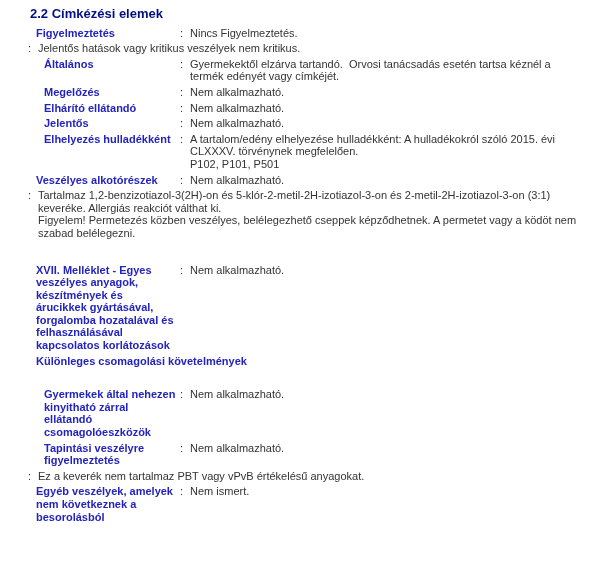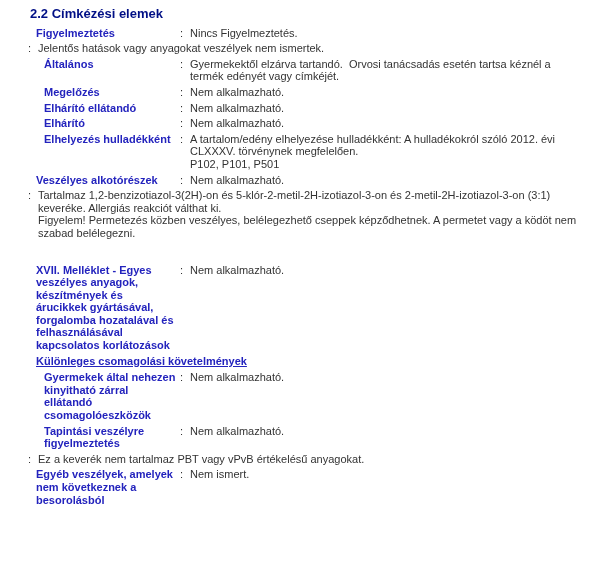--- a/index.html
+++ b/index.html
@@ -22,40 +22,40 @@
   .row .lbl {
     flex:0 0 152px; width:152px;
     font-weight:bold; color:#2323bd;
     padding-left:8px; padding-right:4px;
   }
   .row.i2 .lbl { padding-left:16px; }
   .row .sep { flex:0 0 10px; color:#333333; }
   .row .val { flex:1; white-space:pre-wrap; color:#333333; }
   .mt8 { margin-top:24px; }
   .subhead {
-    font-weight:bold; color:#2323bd; text-decoration:underline;
-    margin:1px 0 4px 8px;
+    font-weight:bold; color:#2323bd; 
+    margin:1px 0 21px 8px;
   }
 </style>
 </head>
 <body>
 
 <div class="doc">
 
   <div class="sec">2.2 Címkézési elemek</div>
 
   <div class="row">
     <div class="lbl">Figyelmeztetés</div>
     <div class="sep">:</div>
     <div class="val">Nincs Figyelmeztetés.</div>
   </div>
 
   <div class="row">
     <div class="sep">:</div>
-    <div class="val">Jelentős hatások vagy anyagokat veszélyek nem ismertek.</div>
+    <div class="val">Jelentős hatások vagy kritikus veszélyek nem kritikus.</div>
   </div>
 
   <div class="row i2">
     <div class="lbl">Általános</div>
     <div class="sep">:</div>
     <div class="val">Gyermekektől elzárva tartandó.  Orvosi tanácsadás esetén tartsa kéznél a termék edényét vagy címkéjét.</div>
   </div>
 
   <div class="row i2">
     <div class="lbl">Megelőzés</div>
@@ -63,29 +63,29 @@
     <div class="val">Nem alkalmazható.</div>
   </div>
 
   <div class="row i2">
     <div class="lbl">Elhárító ellátandó</div>
     <div class="sep">:</div>
     <div class="val">Nem alkalmazható.</div>
   </div>
 
   <div class="row i2">
-    <div class="lbl">Elhárító</div>
+    <div class="lbl">Jelentős</div>
     <div class="sep">:</div>
     <div class="val">Nem alkalmazható.</div>
   </div>
 
   <div class="row i2">
     <div class="lbl">Elhelyezés hulladékként</div>
     <div class="sep">:</div>
-    <div class="val">A tartalom/edény elhelyezése hulladékként: A hulladékokról szóló 2012. évi CLXXXV. törvénynek megfelelően.
+    <div class="val">A tartalom/edény elhelyezése hulladékként: A hulladékokról szóló 2015. évi CLXXXV. törvénynek megfelelően.
 P102, P101, P501</div>
   </div>
 
   <div class="row">
     <div class="lbl">Veszélyes alkotórészek</div>
     <div class="sep">:</div>
     <div class="val">Nem alkalmazható.</div>
   </div>
 
   <div class="row">

